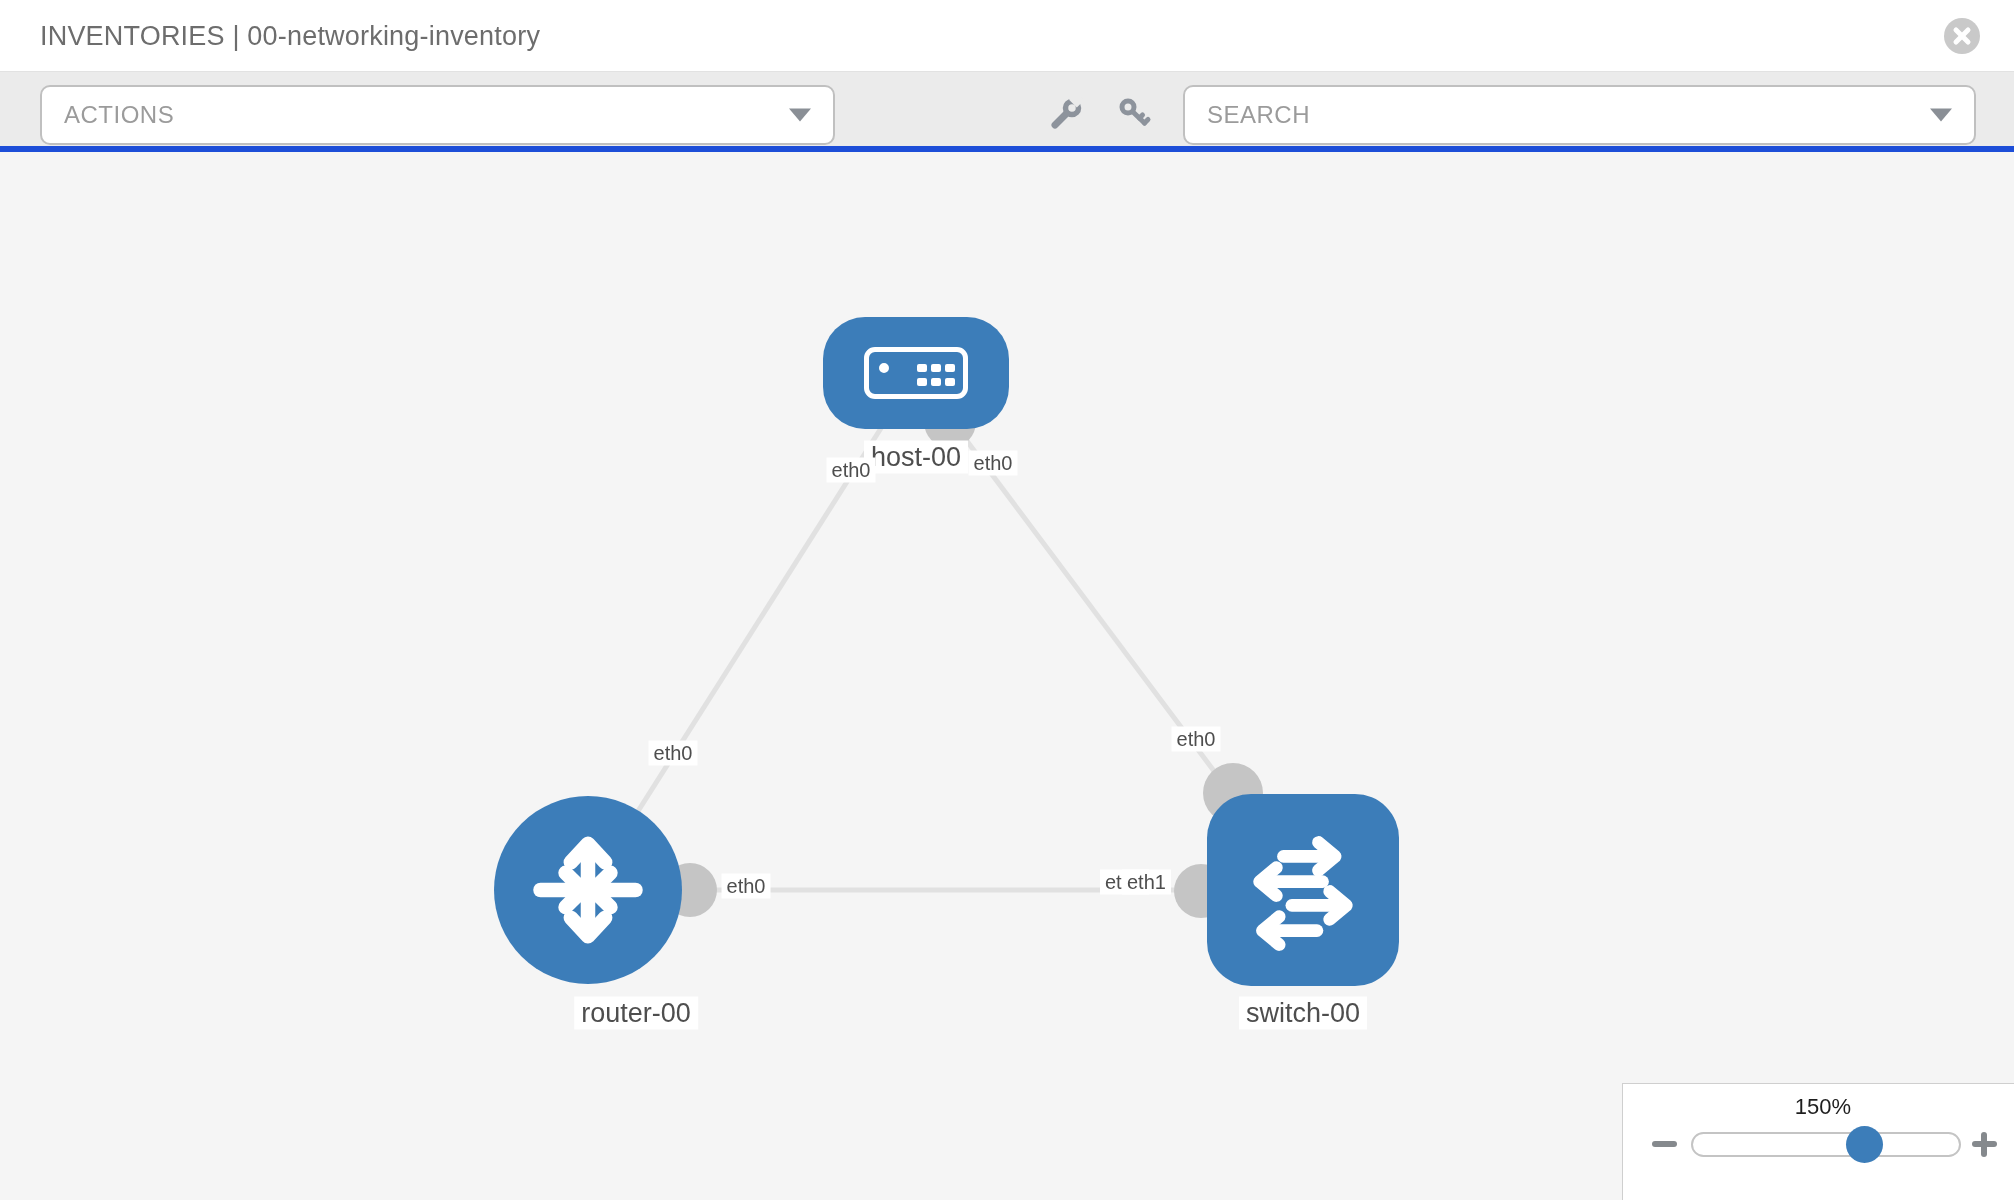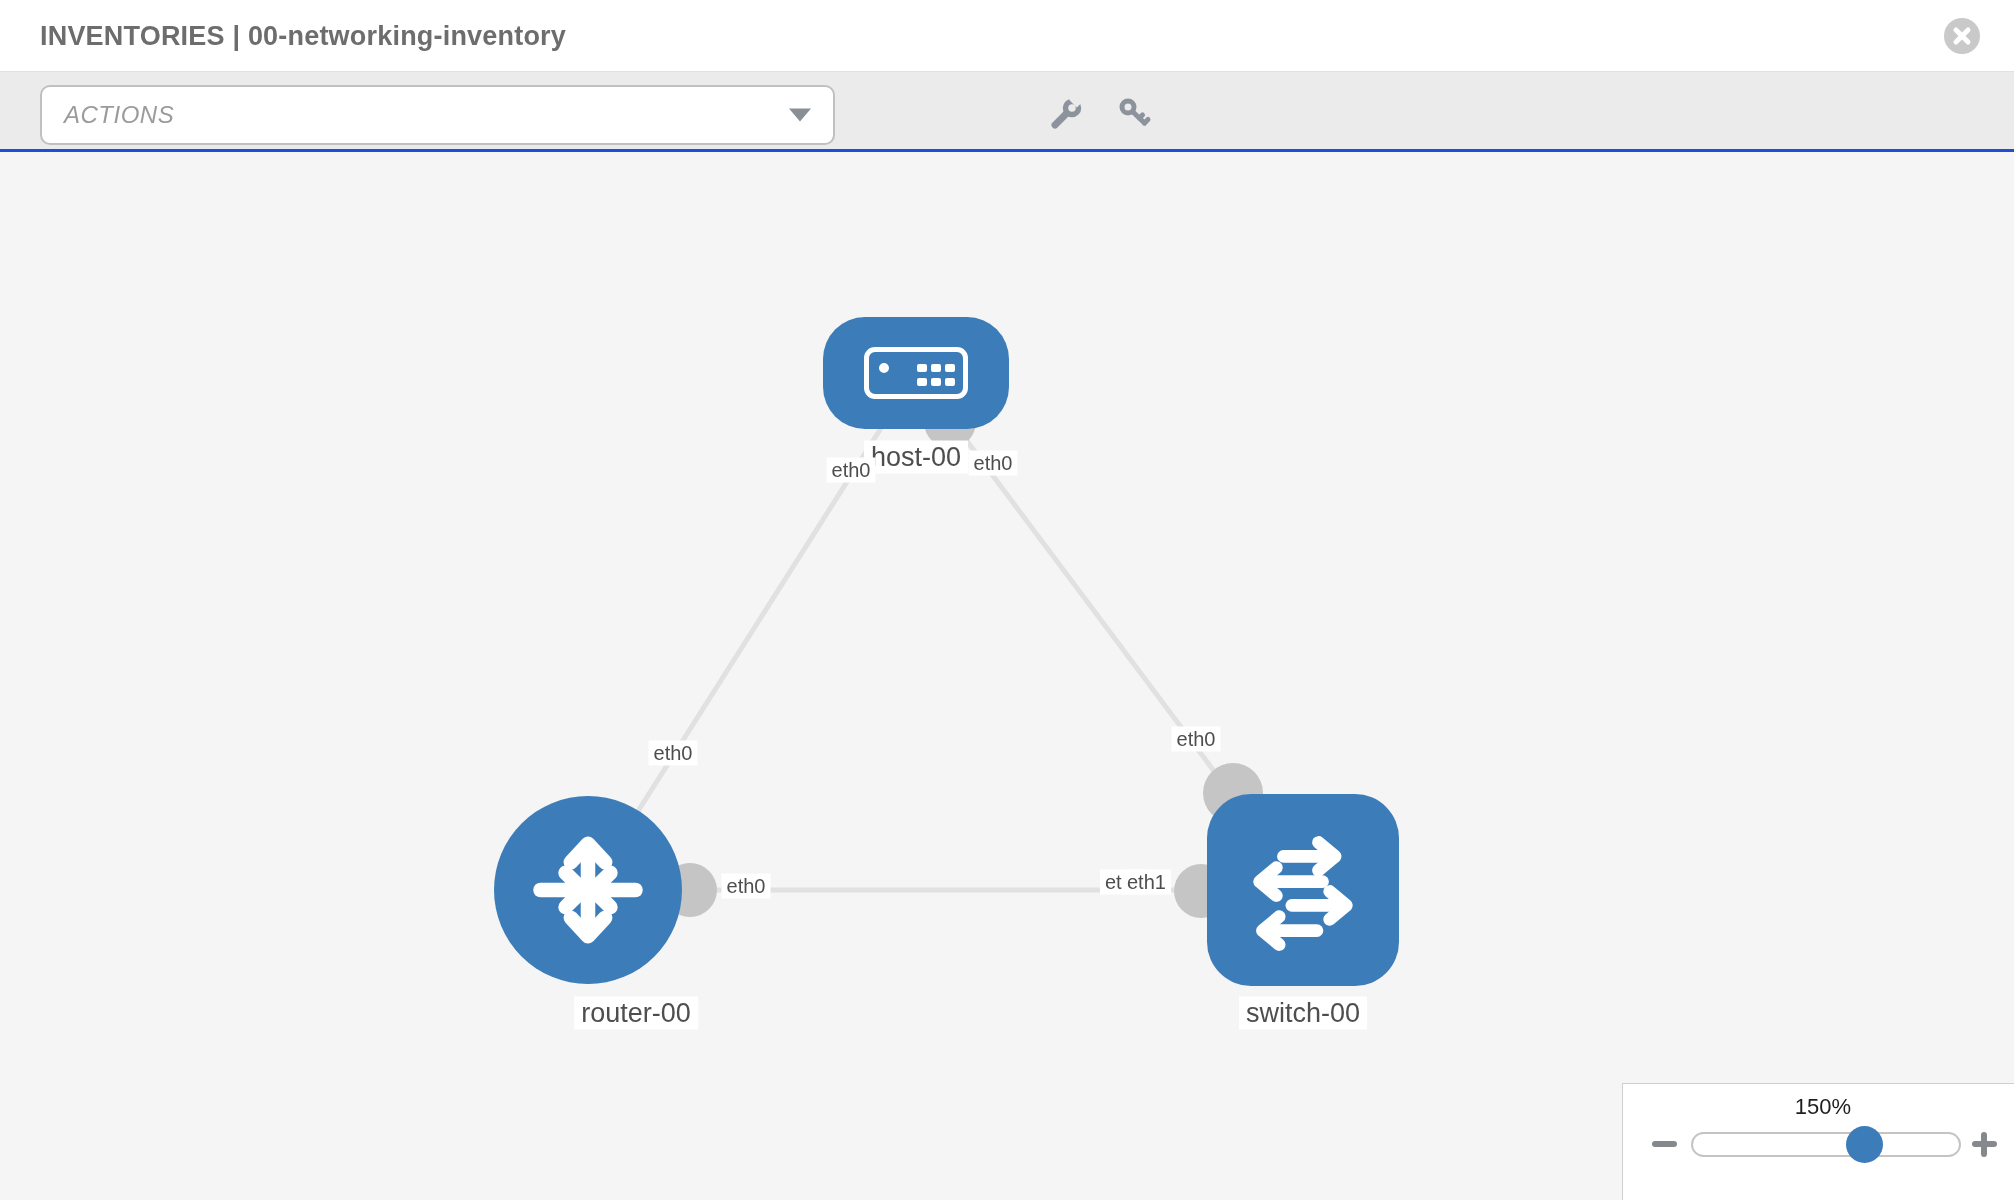--- a/index.html
+++ b/index.html
@@ -3,28 +3,28 @@
 <meta charset="utf-8">
 <style>
   * { margin:0; padding:0; box-sizing:border-box; }
   html,body { width:2014px; height:1200px; overflow:hidden; background:#fff;
               font-family:"Liberation Sans","DejaVu Sans",sans-serif; }
 
   
   .header { position:relative; width:100%; height:72px; background:#fff;
             border-bottom:1px solid #e2e2e2; }
   .header-title { position:absolute; left:40px; top:50%; transform:translateY(-50%);
-                  font-size:27px; font-weight:bold; color:#6d6d6d; letter-spacing:.2px; }
+                  font-size:27px; font-weight:normal; color:#6d6d6d; letter-spacing:.2px; }
   .close-btn { position:absolute; right:34px; top:18px; width:36px; height:36px;
                border-radius:50%; background:#c9c9c9; cursor:pointer;
                display:flex; align-items:center; justify-content:center; }
 
   
   .toolbar { position:relative; width:100%; height:80px; background:#ebebeb;
-             border-bottom:3px solid #1d4ed8;font-style:italic; }
+             border-bottom:6px solid #1d4ed8; }
   .select-box { position:absolute; top:13px; height:60px; background:#fff;
                 border:2px solid #c0c0c0; border-radius:10px; display:flex;
                 align-items:center; padding:0 22px; cursor:pointer; }
   .select-box .value { font-size:24px; color:#9b9b9b; letter-spacing:.5px; }
   .chev { position:absolute; right:22px; top:50%; transform:translateY(-50%);
           width:0; height:0; border-left:11px solid transparent;
           border-right:11px solid transparent; border-top:13px solid #8a8f96; }
   .actions-box { left:40px; width:795px; }
   .search-box  { left:1183px; width:793px; }
   .tool-icon { position:absolute; top:24px; width:36px; height:36px; cursor:pointer; }
@@ -103,20 +103,24 @@
 
   <svg class="tool-icon key-pos" viewBox="0 0 36 36">
     <g stroke="#8d939c" fill="none" stroke-linecap="round">
       <circle cx="12" cy="11" r="6" stroke-width="5"></circle>
       <line x1="16.5" y1="15.5" x2="28.5" y2="27" stroke-width="5"></line>
       <line x1="28.5" y1="27" x2="32" y2="23.5" stroke-width="5"></line>
       <line x1="23.5" y1="22" x2="26.5" y2="19" stroke-width="5"></line>
     </g>
   </svg>
 
+  <div class="select-box search-box">
+    <span class="value">SEARCH</span>
+    <span class="chev"></span>
+  </div>
 </div>
 
 <div class="canvas">
 
   <svg class="links-svg" width="2014" height="1048">
     <g stroke="#e1e1e1" stroke-width="5">
       <line x1="916" y1="221" x2="588" y2="738"></line>
       <line x1="916" y1="221" x2="1303" y2="738"></line>
       <line x1="588" y1="738" x2="1303" y2="738"></line>
     </g>

